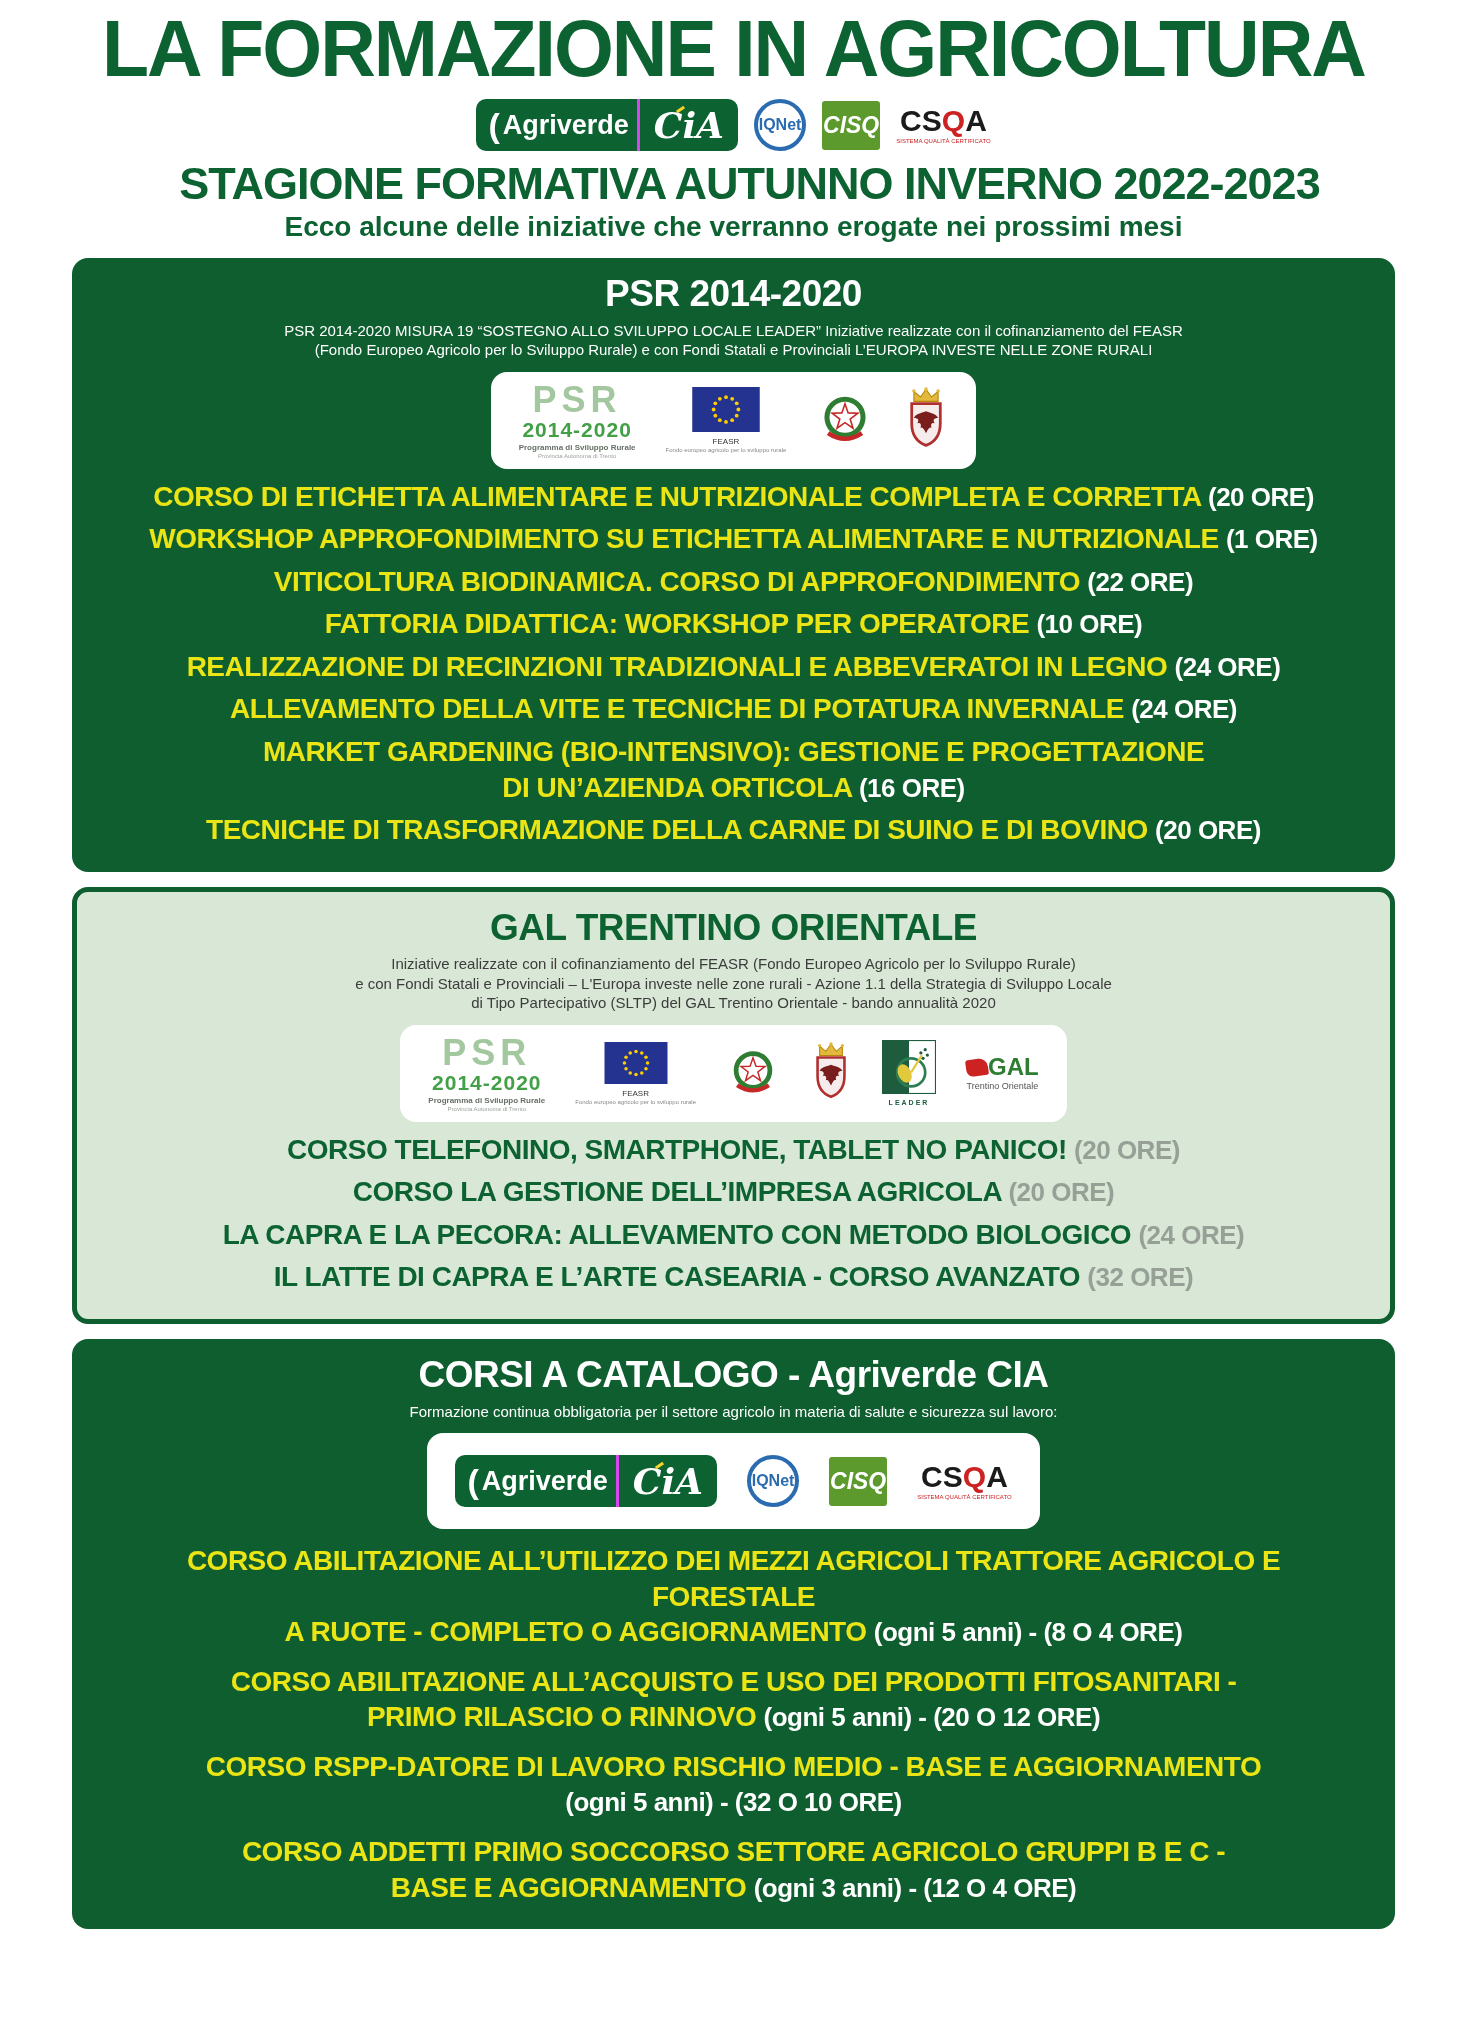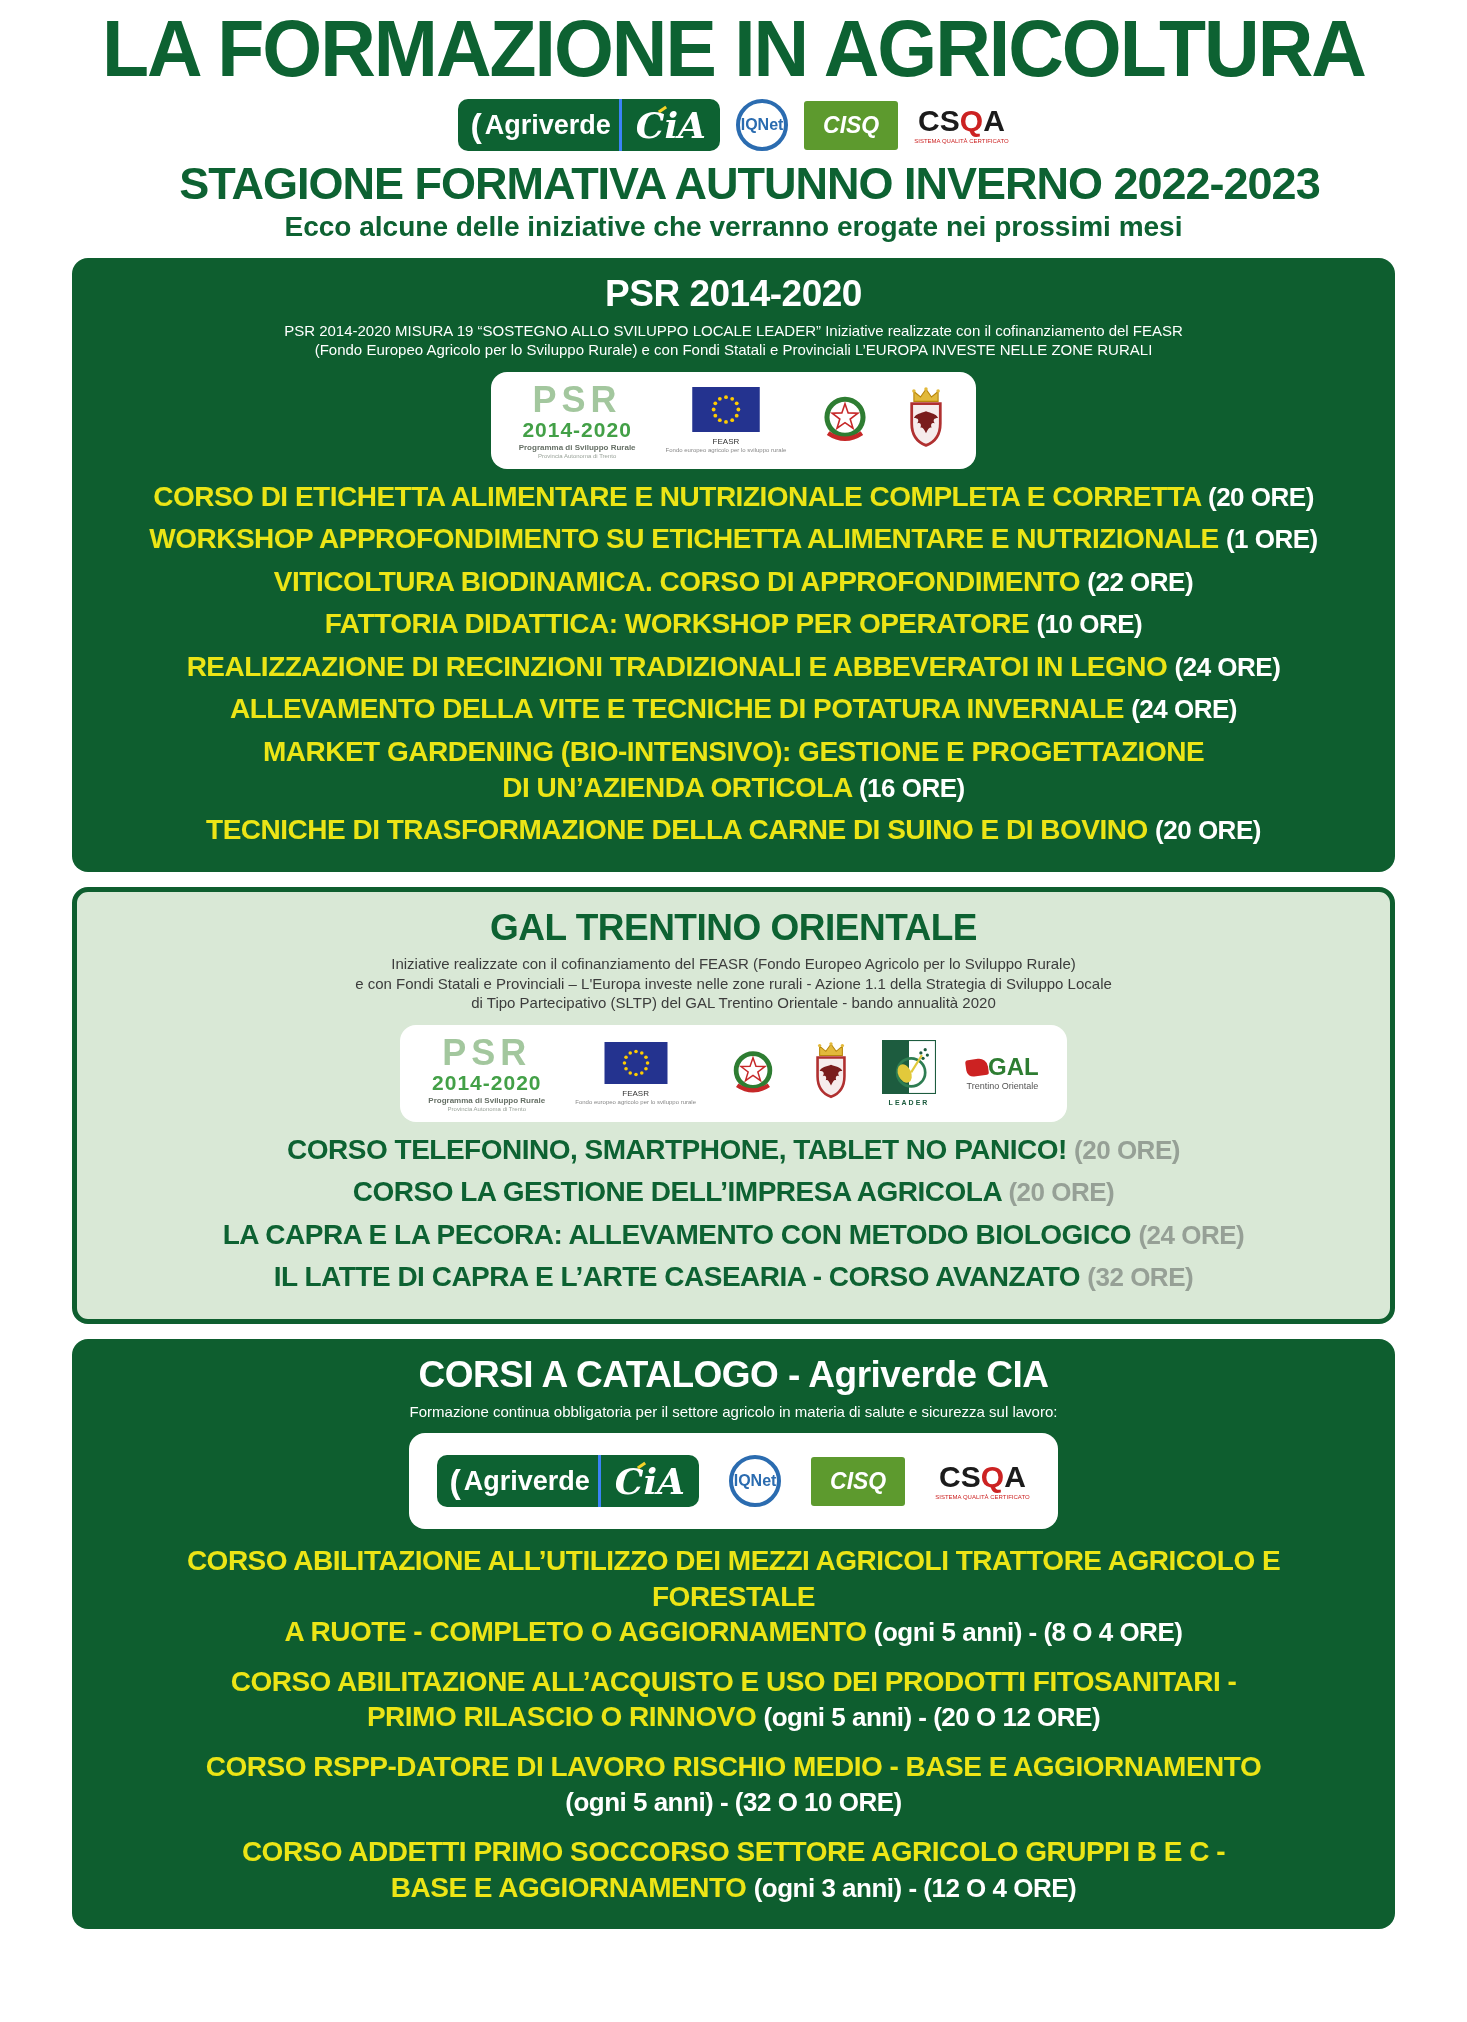--- a/index.html
+++ b/index.html
@@ -21,29 +21,29 @@
   }
   .h1{
     color:var(--brand-green);font-size:77px;font-weight:bold;text-align:center;
     letter-spacing:-2px;margin:10px 10px 0;line-height:1.0;transform:scaleY(1.04);
   }
   .logo-strip{display:flex;justify-content:center;align-items:center;gap:16px;margin-top:10px;height:56px;}
   .agv-combo{display:flex;align-items:stretch;height:52px;border-radius:10px;overflow:hidden;}
   .agv-left{background:var(--brand-green);color:#fff;display:flex;align-items:center;padding:0 8px 0 12px;font-size:27px;font-weight:bold;}
   .agv-bracket{font-size:34px;font-weight:bold;margin-right:3px;}
   .agv-right{
-    background:var(--brand-green);border-left:3px solid #3b82f6;color:#fff;font-style:italic;font-weight:bold;
+    background:var(--brand-green);border-left:3px solid #d946ef;color:#fff;font-style:italic;font-weight:bold;
     font-size:36px;display:flex;align-items:center;padding:0 14px;font-family:"DejaVu Serif", serif;position:relative;
   }
   .cia-accent{position:absolute;width:9px;height:3px;background:#f5d327;transform:rotate(-35deg);top:9px;left:36px;}
   .iqnet{
     width:52px;height:52px;border:4px solid var(--logo-blue);border-radius:50%;
     display:flex;align-items:center;justify-content:center;color:var(--logo-blue);font-weight:bold;font-size:16px;background:#fff;
   }
-  .cisq{background:var(--cisq-green);color:#fff;font-weight:bold;font-style:italic;font-size:23px;padding:11px 19px;border-radius:3px;}
+  .cisq{background:var(--cisq-green);color:#fff;font-weight:bold;font-style:italic;font-size:23px;padding:11px 1px;border-radius:3px;}
   .csqa{text-align:center;line-height:1;}
   .csqa-main{font-size:30px;font-weight:bold;color:#1b1b1b;}
   .csqa-q{color:var(--red);}
   .csqa-sub{font-size:6px;color:var(--red);margin-top:2px;max-width:96px;}
   .season{color:var(--brand-green);font-weight:bold;text-align:center;font-size:45px;letter-spacing:-1px;margin-top:8px;line-height:1.0;margin-left:32px;}
   .tagline{color:var(--brand-green);font-weight:bold;text-align:center;font-size:28px;margin-top:5px;}
   .section{margin:15px 72px 0;border-radius:16px;padding:16px 30px 24px;}
   .section.dark{background:var(--box-green);color:#fff;}
   .section.light{background:var(--gal-bg);border:5px solid var(--box-green);}
   .sec-title{text-align:center;font-size:37px;font-weight:bold;letter-spacing:-0.5px;line-height:1.1;}

